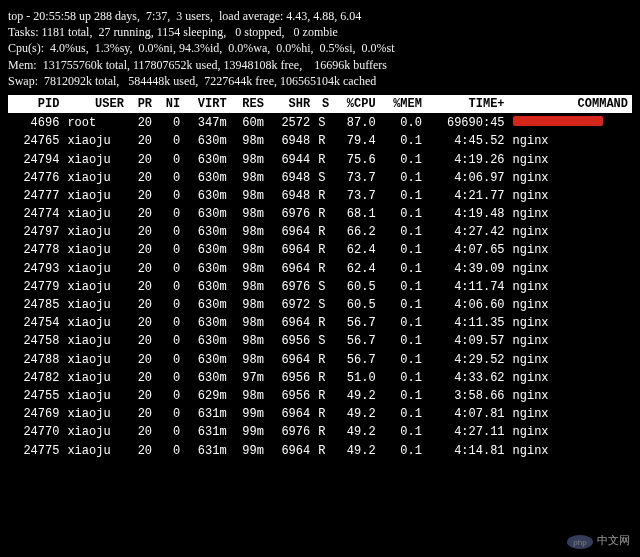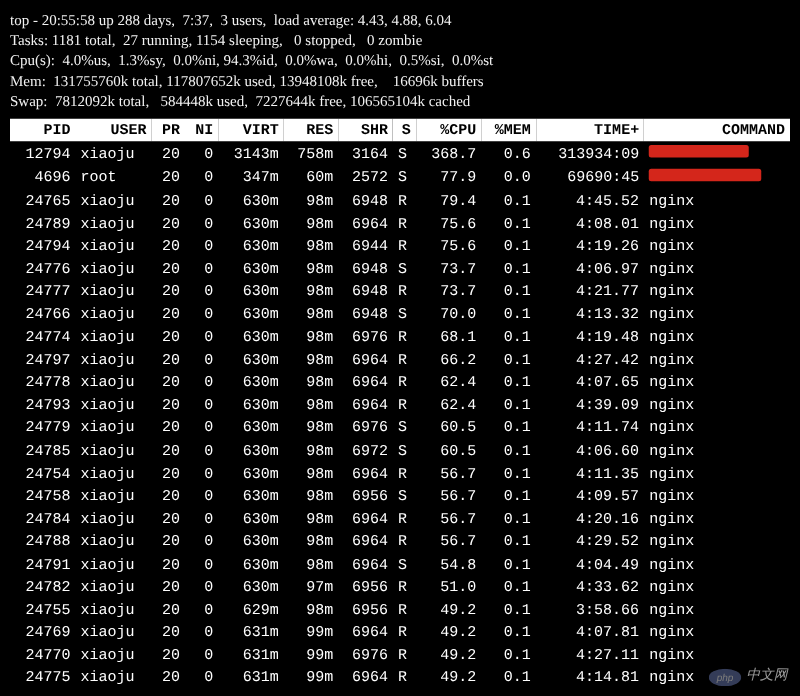--- a/index.html
+++ b/index.html
@@ -28,21 +28,20 @@
   }
   .watermark {
     position: fixed;
     right: 10px;
     bottom: 8px;
     font-size: 11px;
     opacity: 0.6;
     display: flex;
     align-items: center;
     gap: 4px;
-    font-style: italic;
   }
   .watermark svg { opacity: 0.8; }
 </style>
 </head>
 <body>
 
 <div class="summary">top - 20:55:58 up 288 days,  7:37,  3 users,  load average: 4.43, 4.88, 6.04</div>
 <div class="summary">Tasks: 1181 total,  27 running, 1154 sleeping,   0 stopped,   0 zombie</div>
 <div class="summary">Cpu(s):  4.0%us,  1.3%sy,  0.0%ni, 94.3%id,  0.0%wa,  0.0%hi,  0.5%si,  0.0%st</div>
 <div class="summary">Mem:  131755760k total, 117807652k used, 13948108k free,    16696k buffers</div>
@@ -60,86 +59,58 @@
       <th class="r">SHR</th>
       <th>S</th>
       <th class="r">%CPU</th>
       <th class="r">%MEM</th>
       <th class="r">TIME+</th>
       <th>COMMAND</th>
     </tr>
   </thead>
   <tbody id="process-body">
       <tr>
-        <td class="r">12794</td>
-        <td>xiaoju</td>
-        <td class="r">20</td>
-        <td class="r">0</td>
-        <td class="r">3143m</td>
-        <td class="r">758m</td>
-        <td class="r">3164</td>
-        <td>S</td>
-        <td class="r">368.7</td>
-        <td class="r">0.6</td>
-        <td class="r">313934:09</td>
-        <td><span class="redact" style="width: 80px;"></span></td>
-      </tr>
-      <tr>
         <td class="r">4696</td>
         <td>root</td>
         <td class="r">20</td>
         <td class="r">0</td>
         <td class="r">347m</td>
         <td class="r">60m</td>
         <td class="r">2572</td>
         <td>S</td>
-        <td class="r">77.9</td>
+        <td class="r">87.0</td>
         <td class="r">0.0</td>
         <td class="r">69690:45</td>
         <td><span class="redact" style="width: 90px;"></span></td>
       </tr>
       <tr>
         <td class="r">24765</td>
         <td>xiaoju</td>
         <td class="r">20</td>
         <td class="r">0</td>
         <td class="r">630m</td>
         <td class="r">98m</td>
         <td class="r">6948</td>
         <td>R</td>
         <td class="r">79.4</td>
         <td class="r">0.1</td>
         <td class="r">4:45.52</td>
         <td>nginx</td>
       </tr>
       <tr>
-        <td class="r">24789</td>
-        <td>xiaoju</td>
-        <td class="r">20</td>
-        <td class="r">0</td>
-        <td class="r">630m</td>
-        <td class="r">98m</td>
-        <td class="r">6964</td>
+        <td class="r">24794</td>
+        <td>xiaoju</td>
+        <td class="r">20</td>
+        <td class="r">0</td>
+        <td class="r">630m</td>
+        <td class="r">98m</td>
+        <td class="r">6944</td>
         <td>R</td>
         <td class="r">75.6</td>
         <td class="r">0.1</td>
-        <td class="r">4:08.01</td>
-        <td>nginx</td>
-      </tr>
-      <tr>
-        <td class="r">24794</td>
-        <td>xiaoju</td>
-        <td class="r">20</td>
-        <td class="r">0</td>
-        <td class="r">630m</td>
-        <td class="r">98m</td>
-        <td class="r">6944</td>
-        <td>R</td>
-        <td class="r">75.6</td>
-        <td class="r">0.1</td>
         <td class="r">4:19.26</td>
         <td>nginx</td>
       </tr>
       <tr>
         <td class="r">24776</td>
         <td>xiaoju</td>
         <td class="r">20</td>
         <td class="r">0</td>
         <td class="r">630m</td>
         <td class="r">98m</td>
@@ -158,34 +129,20 @@
         <td class="r">630m</td>
         <td class="r">98m</td>
         <td class="r">6948</td>
         <td>R</td>
         <td class="r">73.7</td>
         <td class="r">0.1</td>
         <td class="r">4:21.77</td>
         <td>nginx</td>
       </tr>
       <tr>
-        <td class="r">24766</td>
-        <td>xiaoju</td>
-        <td class="r">20</td>
-        <td class="r">0</td>
-        <td class="r">630m</td>
-        <td class="r">98m</td>
-        <td class="r">6948</td>
-        <td>S</td>
-        <td class="r">70.0</td>
-        <td class="r">0.1</td>
-        <td class="r">4:13.32</td>
-        <td>nginx</td>
-      </tr>
-      <tr>
         <td class="r">24774</td>
         <td>xiaoju</td>
         <td class="r">20</td>
         <td class="r">0</td>
         <td class="r">630m</td>
         <td class="r">98m</td>
         <td class="r">6976</td>
         <td>R</td>
         <td class="r">68.1</td>
         <td class="r">0.1</td>
@@ -284,59 +241,31 @@
         <td class="r">630m</td>
         <td class="r">98m</td>
         <td class="r">6956</td>
         <td>S</td>
         <td class="r">56.7</td>
         <td class="r">0.1</td>
         <td class="r">4:09.57</td>
         <td>nginx</td>
       </tr>
       <tr>
-        <td class="r">24784</td>
+        <td class="r">24788</td>
         <td>xiaoju</td>
         <td class="r">20</td>
         <td class="r">0</td>
         <td class="r">630m</td>
         <td class="r">98m</td>
         <td class="r">6964</td>
         <td>R</td>
         <td class="r">56.7</td>
         <td class="r">0.1</td>
-        <td class="r">4:20.16</td>
-        <td>nginx</td>
-      </tr>
-      <tr>
-        <td class="r">24788</td>
-        <td>xiaoju</td>
-        <td class="r">20</td>
-        <td class="r">0</td>
-        <td class="r">630m</td>
-        <td class="r">98m</td>
-        <td class="r">6964</td>
-        <td>R</td>
-        <td class="r">56.7</td>
-        <td class="r">0.1</td>
         <td class="r">4:29.52</td>
-        <td>nginx</td>
-      </tr>
-      <tr>
-        <td class="r">24791</td>
-        <td>xiaoju</td>
-        <td class="r">20</td>
-        <td class="r">0</td>
-        <td class="r">630m</td>
-        <td class="r">98m</td>
-        <td class="r">6964</td>
-        <td>S</td>
-        <td class="r">54.8</td>
-        <td class="r">0.1</td>
-        <td class="r">4:04.49</td>
         <td>nginx</td>
       </tr>
       <tr>
         <td class="r">24782</td>
         <td>xiaoju</td>
         <td class="r">20</td>
         <td class="r">0</td>
         <td class="r">630m</td>
         <td class="r">97m</td>
         <td class="r">6956</td>

